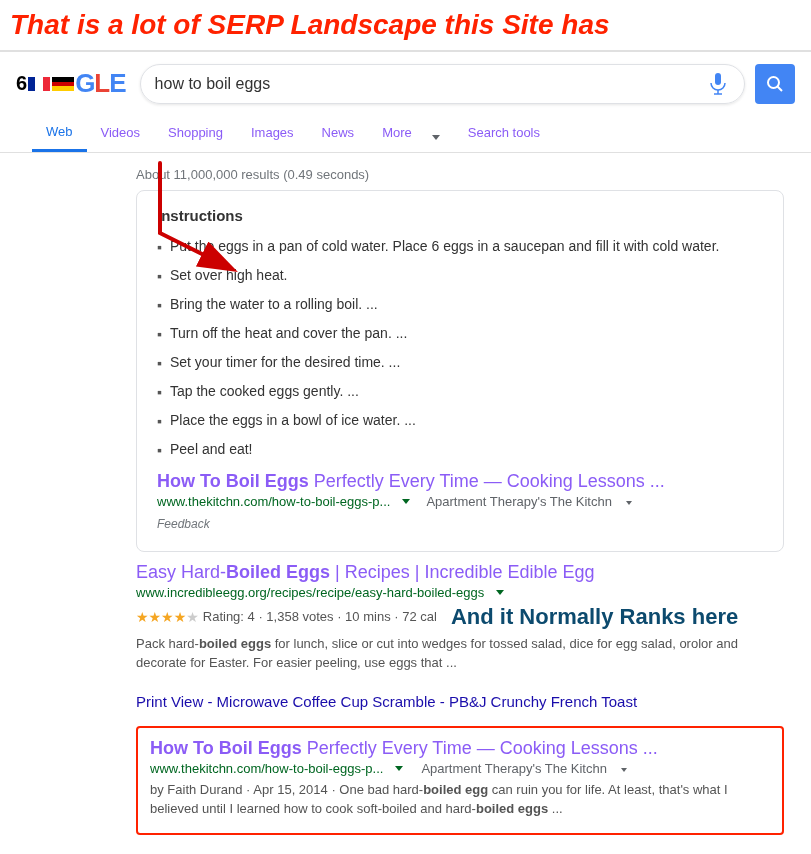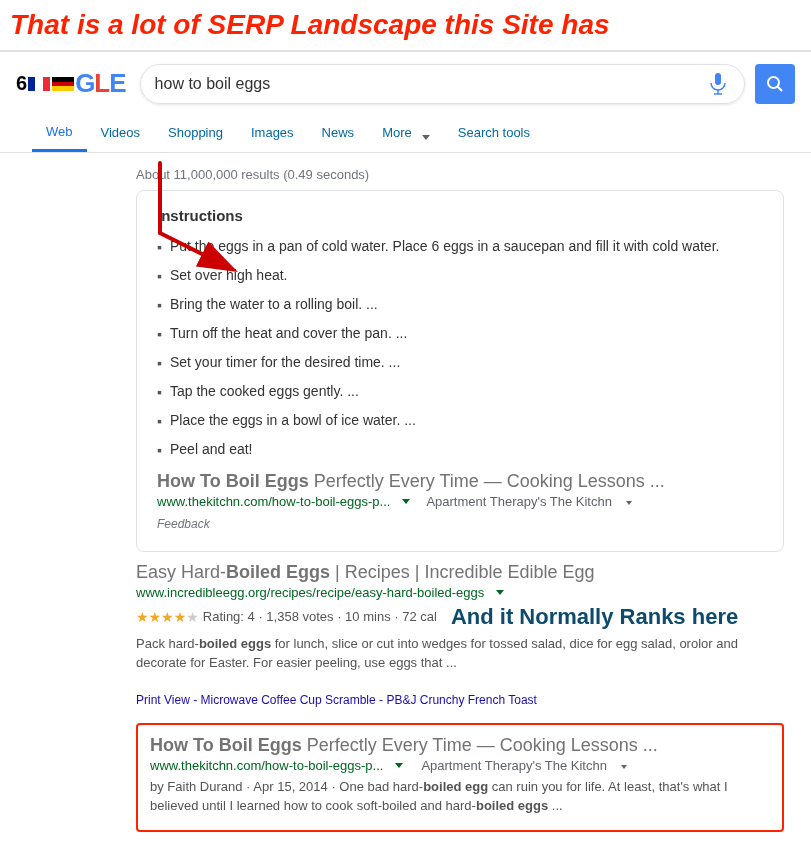--- a/index.html
+++ b/index.html
@@ -95,34 +95,34 @@
     
     .nav-tabs {
       display: flex;
       align-items: center;
       padding: 0 16px;
       margin-top: 6px;
     }
     .nav-tab {
       padding: 10px 14px;
       font-size: 13px;
-      color: #0369a1;
+      color: #8b5cf6;
       cursor: pointer;
       white-space: nowrap;
       position: relative;
       text-decoration: none;
     }
     .nav-tab.active {
       color: #1a73e8;
       border-bottom: 3px solid #1a73e8;
     }
     .nav-tab-more {
       display: flex;
       align-items: flex-end;
-      gap: 8px;
+      gap: 18px;
     }
 
     
     .results-area {
       padding: 0 16px;
       max-width: 680px;
     }
     .results-count {
       font-size: 13px;
       color: #70757a;
@@ -158,21 +158,21 @@
       content: "▪";
       color: #555;
       margin-right: 8px;
       margin-top: 1px;
       flex-shrink: 0;
     }
 
     
     .result-title-link {
       font-size: 18px;
-      color: #737373;
+      color: #8b5cf6;
       text-decoration: none;
       cursor: pointer;
     }
     .result-title-link .bold { font-weight: bold; }
 
     .result-url {
       font-size: 13px;
       color: #006621;
       display: flex;
       align-items: center;
@@ -224,21 +224,21 @@
 
     .result-snippet {
       font-size: 13px;
       color: #545454;
       line-height: 1.5;
       margin-bottom: 4px;
     }
     .result-snippet .bold { font-weight: bold; }
 
     .sub-links {
-      font-size: 12px;
+      font-size: 15px;
       color: #1a0dab;
       margin-top: 20px;
     }
     .sub-links a {
       color: #1a0dab;
       text-decoration: none;
       cursor: pointer;
     }
 
     

